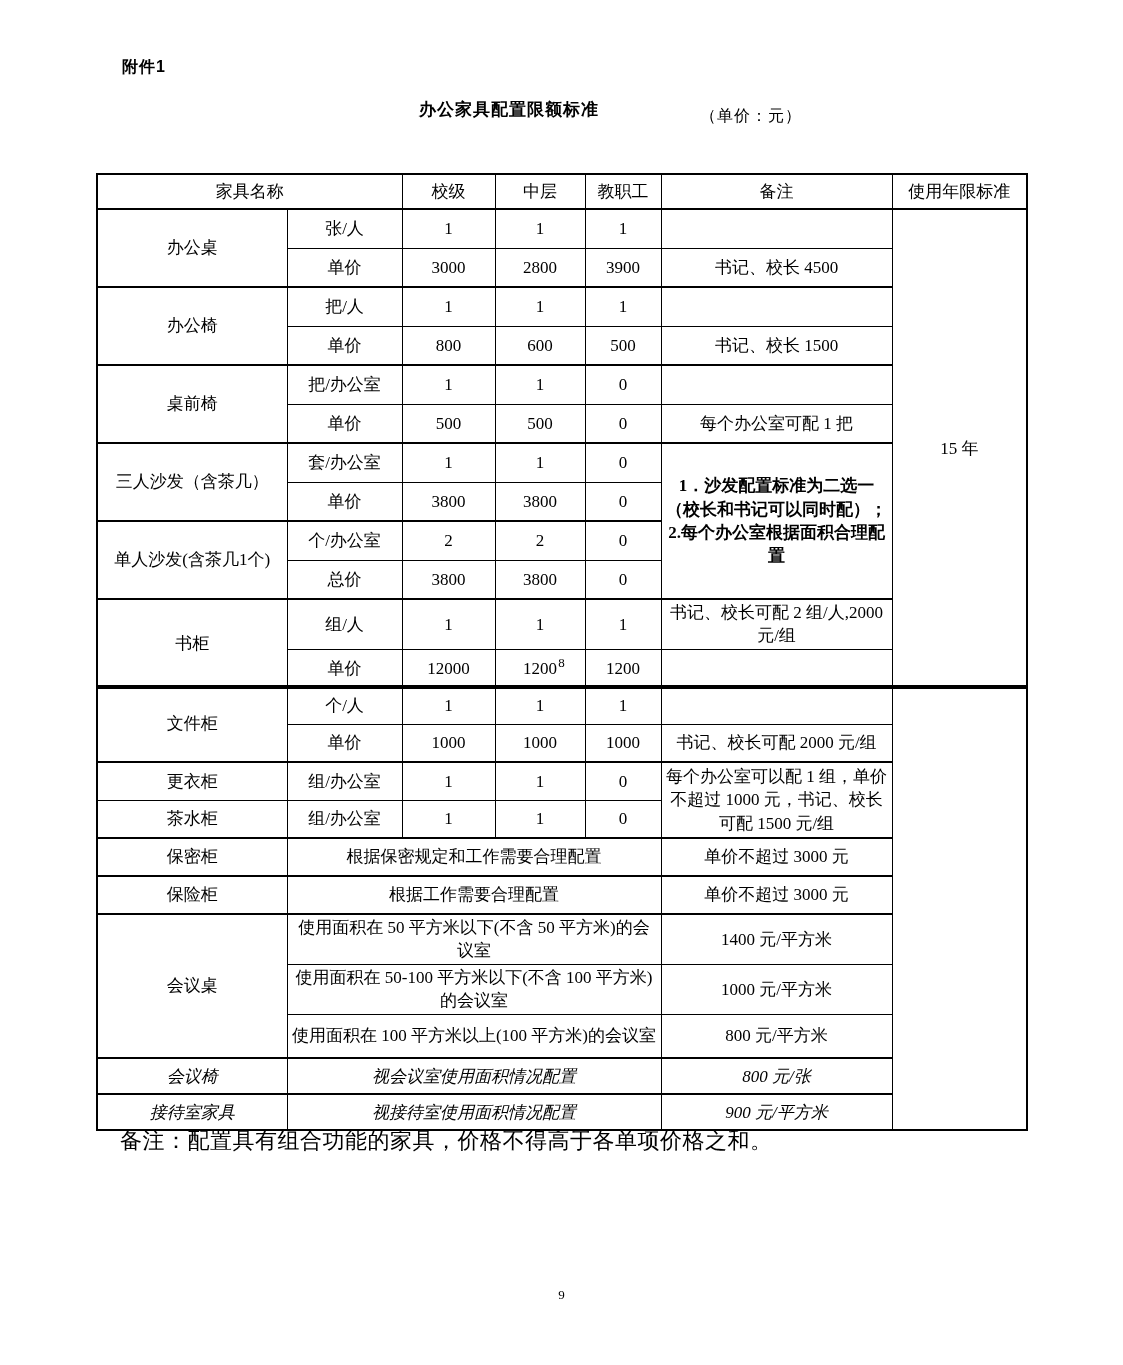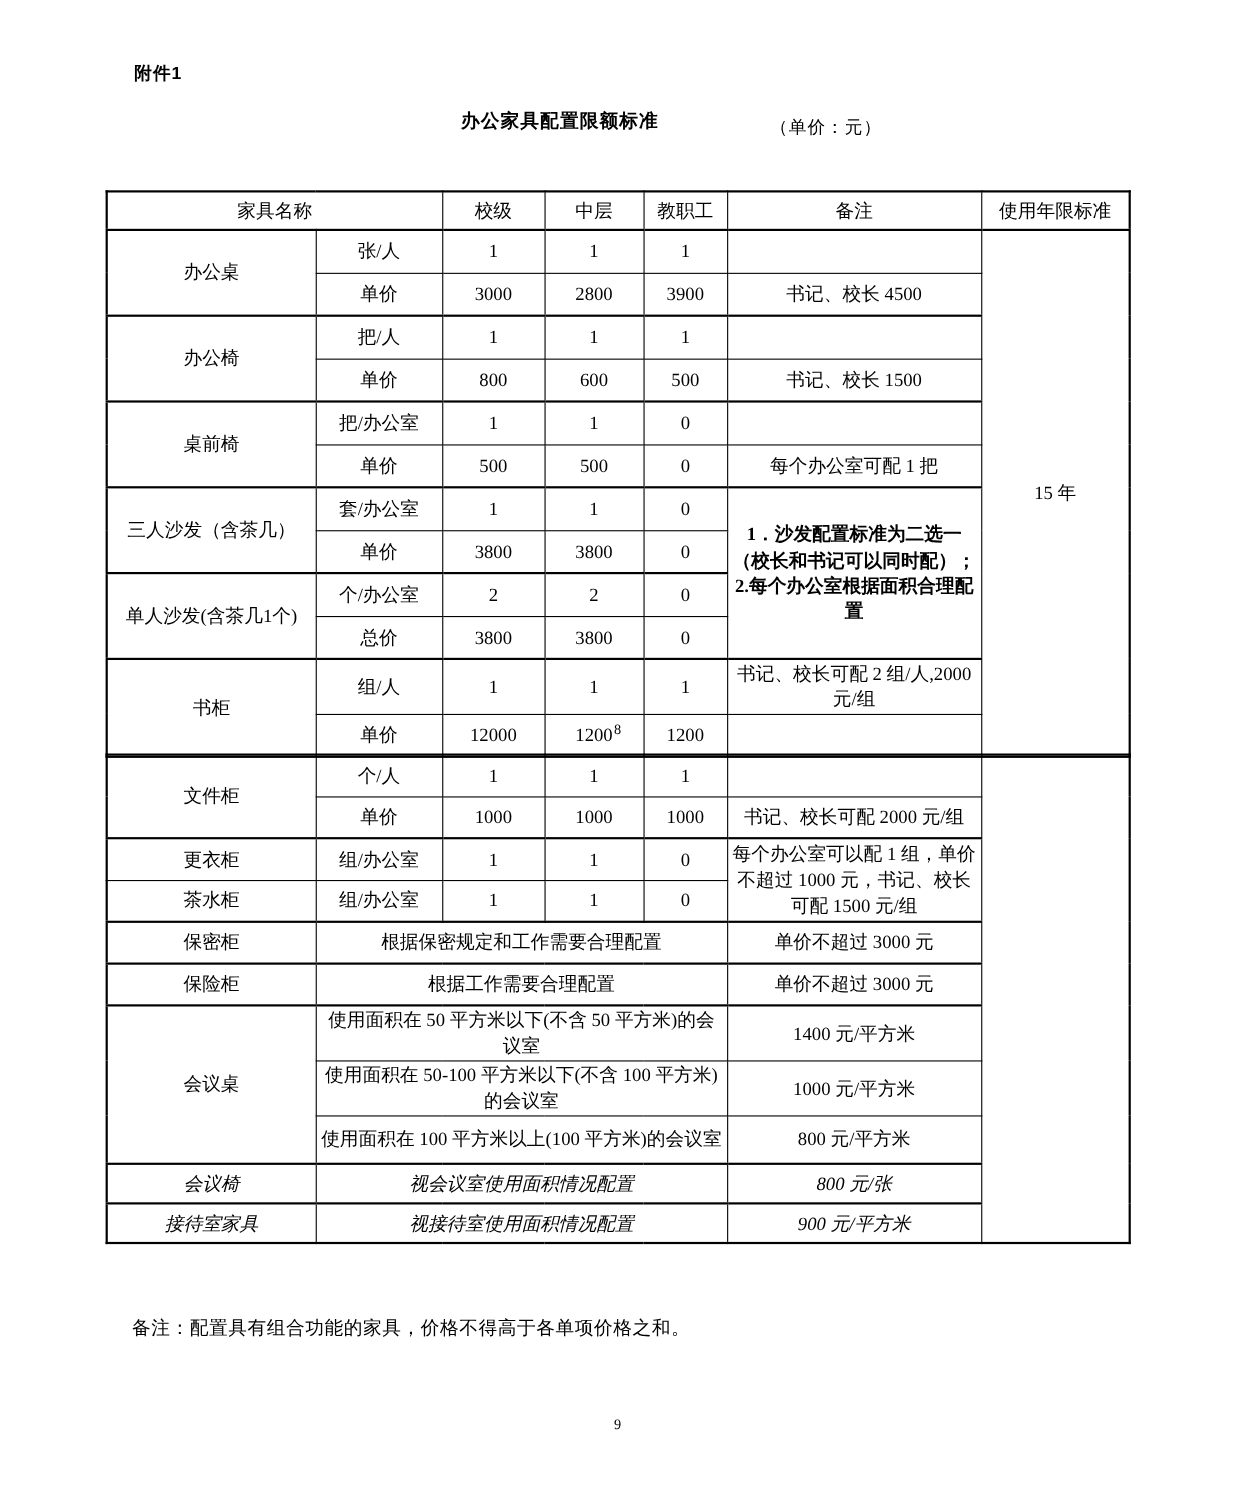--- a/index.html
+++ b/index.html
@@ -55,22 +55,22 @@
   .c-c      { width: 76px; }
   .c-remark { width: 231px; }
   .c-year   { width: 135px; }
   .pagenum {
     position: absolute; left: 0; width: 1123px;
     text-align: center; font-size: 13px;
   }
   #pg8 { top: 655px; }
   #pg9 { top: 1287px; }
   .footnote {
-    position: absolute; left: 120px; top: 1196px;
-    font-size: 17px; letter-spacing: 0.5px;
+    position: absolute; left: 120px; top: 1126px;
+    font-size: 22px; letter-spacing: 0.5px;
   }
 </style>
 </head>
 <body>
 
 <div class="attachment">附件1</div>
 <div class="doc-title">办公家具配置限额标准</div>
 <div class="unit-note">（单价：元）</div>
 
 <table id="t1" class="limits">

